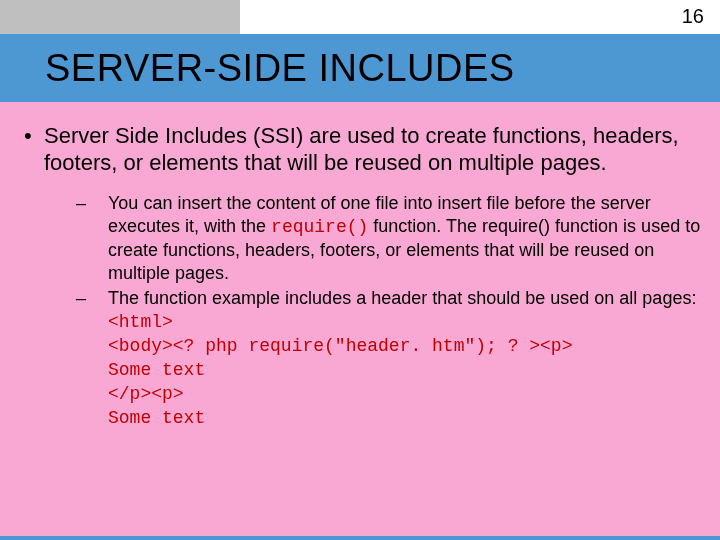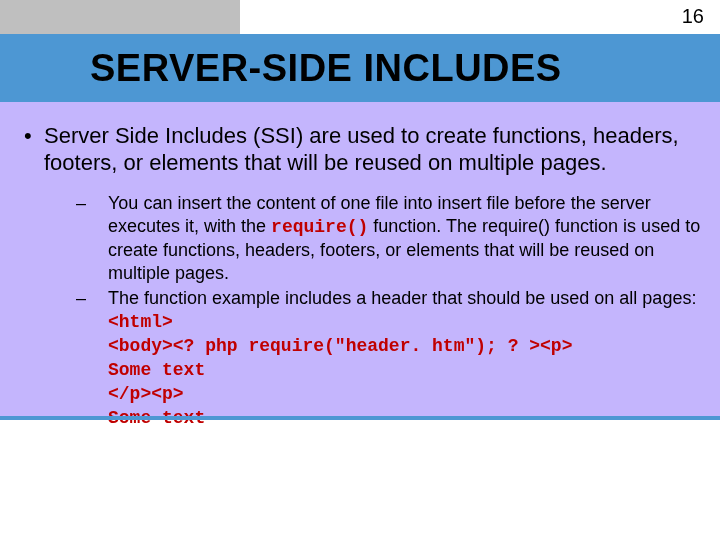--- a/index.html
+++ b/index.html
@@ -1,32 +1,32 @@
 <!DOCTYPE html>
 <html><head>
 <meta charset="utf-8">
 <style>
   * { margin: 0; padding: 0; box-sizing: border-box; }
   html, body { width: 720px; height: 540px; overflow: hidden; font-family: Arial, Helvetica, sans-serif; background: #fff; }
-  .slide { width: 720px; height: 420px; position: relative; background: #c4b5fd; }
+  .slide { width: 720px; height: 540px; position: relative; background: #f9a8d4; }
   .topbar { position: absolute; top: 0; left: 0; width: 720px; height: 34px; }
   .topbar-left { position: absolute; top: 0; left: 0; width: 240px; height: 34px; background: #bfbfbf; }
   .topbar-right { position: absolute; top: 0; left: 240px; width: 480px; height: 34px; background: #fff; }
   .page-num { position: absolute; top: 5px; right: 16px; font-size: 20px; color: #000; }
   .title-band { position: absolute; top: 34px; left: 0; width: 720px; height: 68px; background: #4d97d3; display: flex; align-items: center; }
-  .title-text { font-size: 38px; font-weight: bold; color: #000; padding-left: 90px; letter-spacing: 0.5px; }
+  .title-text { font-size: 38px; font-weight: normal; color: #000; padding-left: 45px; letter-spacing: 0.5px; }
   .content { position: absolute; top: 112px; left: 20px; width: 690px; }
   .bullet-row { display: flex; margin-top: 10px; }
   .bullet-mark { width: 24px; font-size: 22px; line-height: 28px; text-align: left; padding-left: 4px; }
   .bullet-text { flex: 1; font-size: 22px; line-height: 27px; color: #000; }
   .sublist { margin-top: 16px; margin-left: 54px; }
   .sub-row { display: flex; margin-bottom: 2px; }
   .sub-mark { width: 34px; font-size: 18px; line-height: 23px; text-align: left; padding-left: 2px; }
   .sub-text { flex: 1; font-size: 18px; line-height: 23px; color: #000; }
-  .code { font-family: "Courier New", Courier, monospace; font-weight: bold; color: #c00000; }
+  .code { font-family: "Courier New", Courier, monospace; font-weight: normal; color: #c00000; }
   .bottom-accent { position: absolute; bottom: 0; left: 0; width: 720px; height: 4px; background: #4d97d3; }
 </style>
 </head>
 <body>
 
 <div class="slide">
   <div class="topbar">
     <div class="topbar-left"></div>
     <div class="topbar-right"></div>
     <div class="page-num">16</div>

